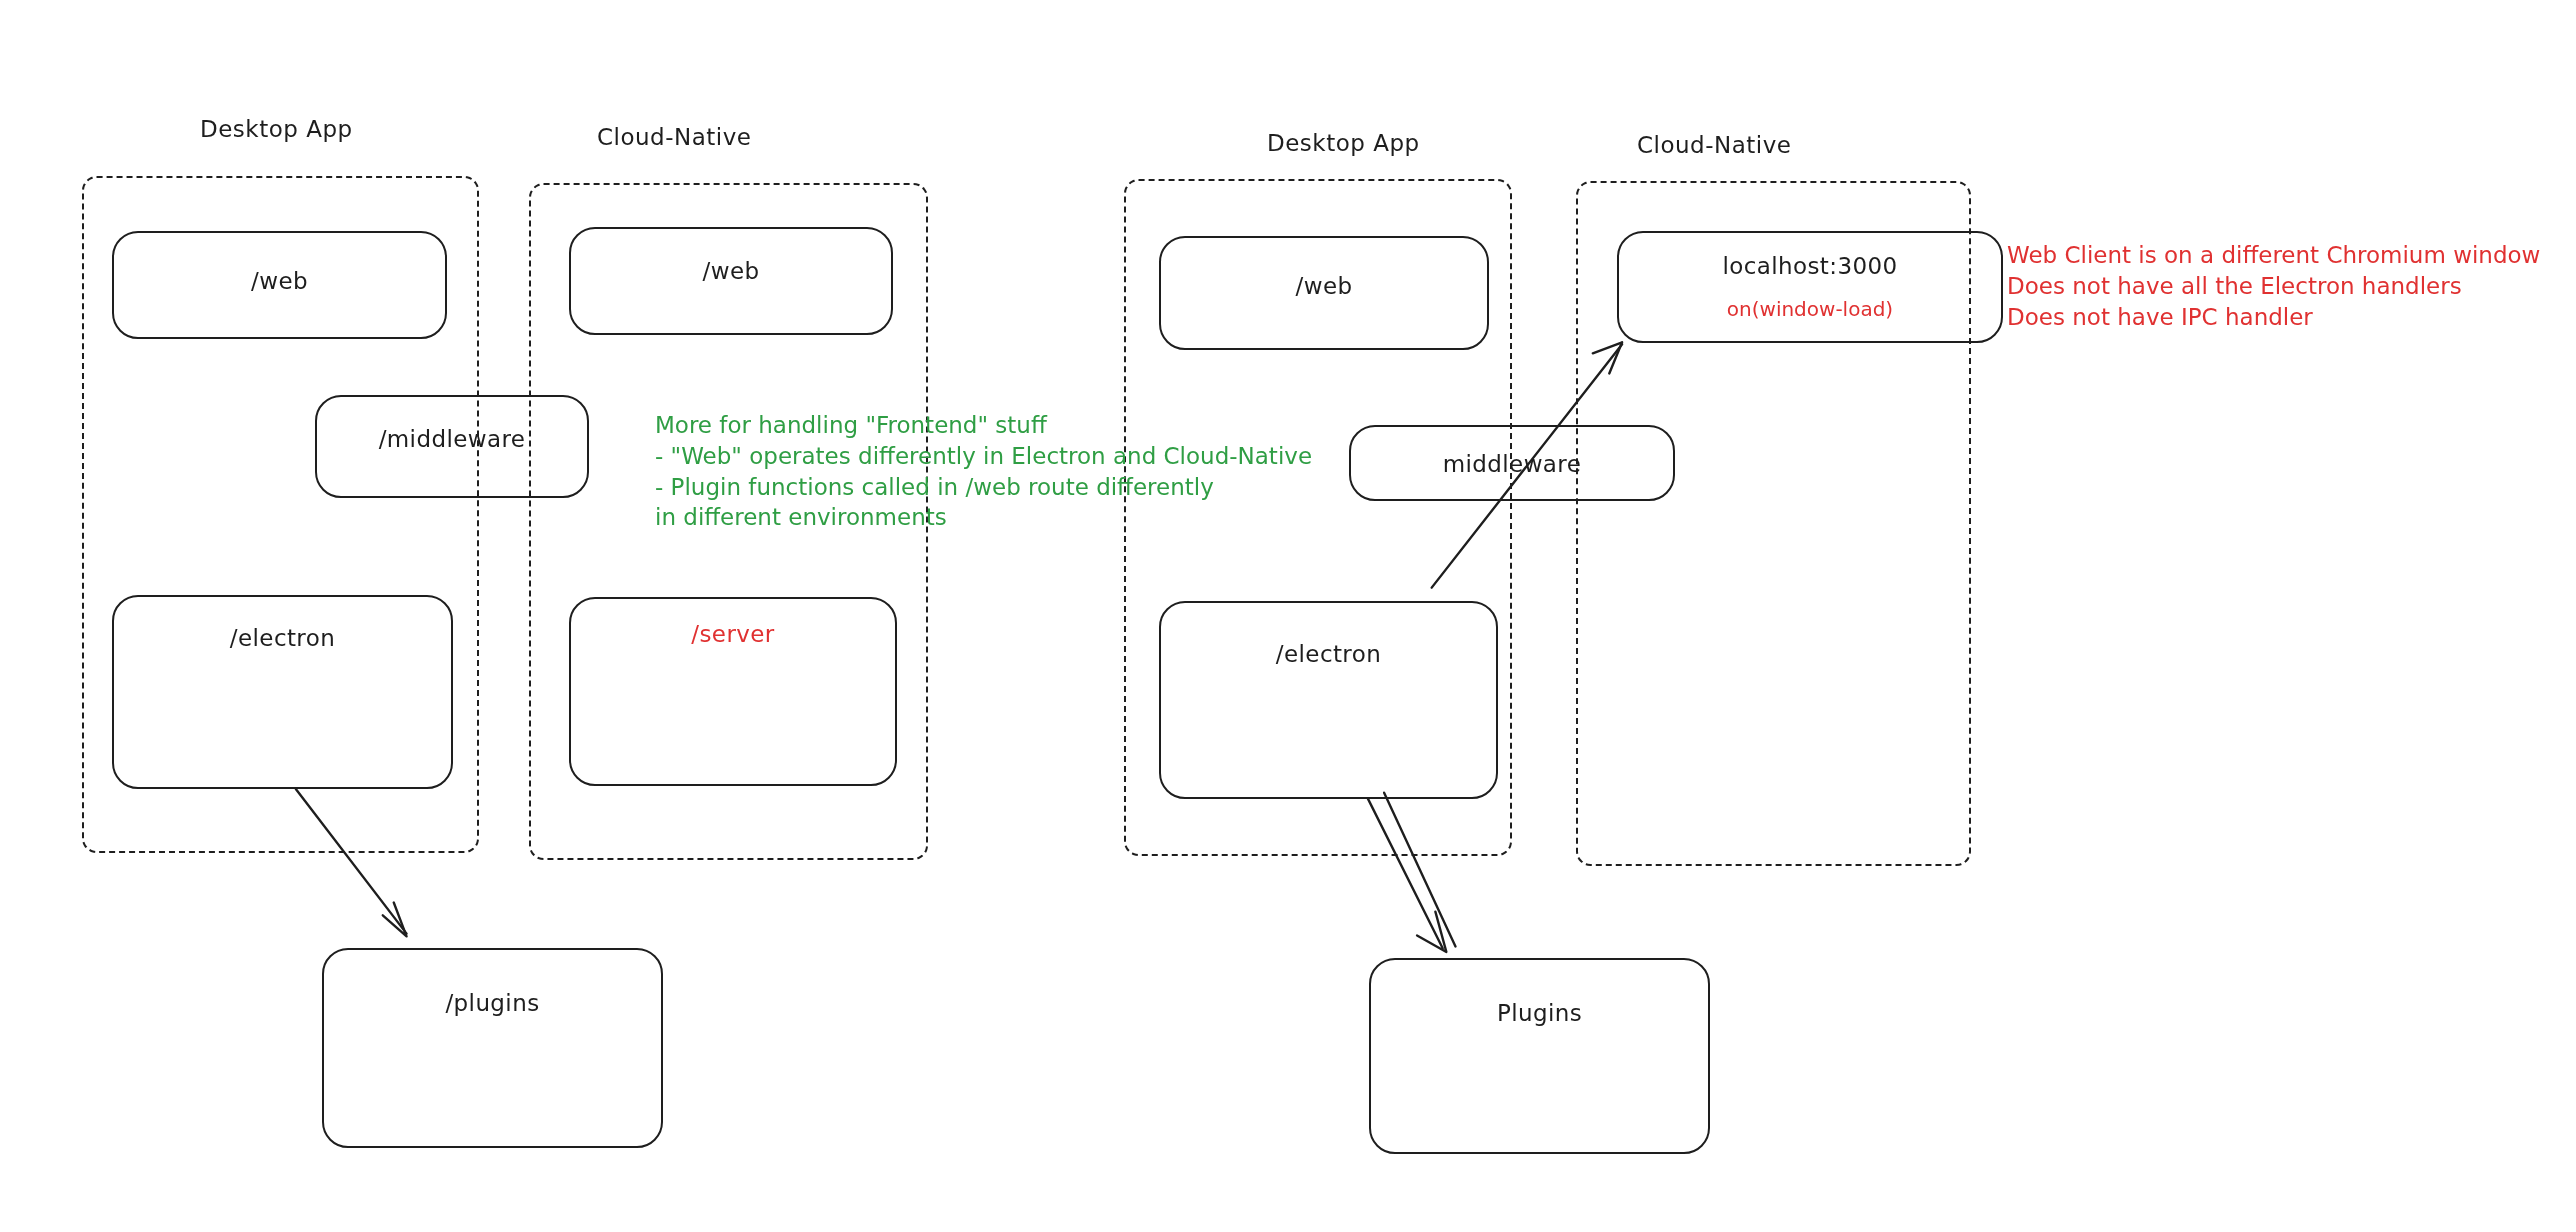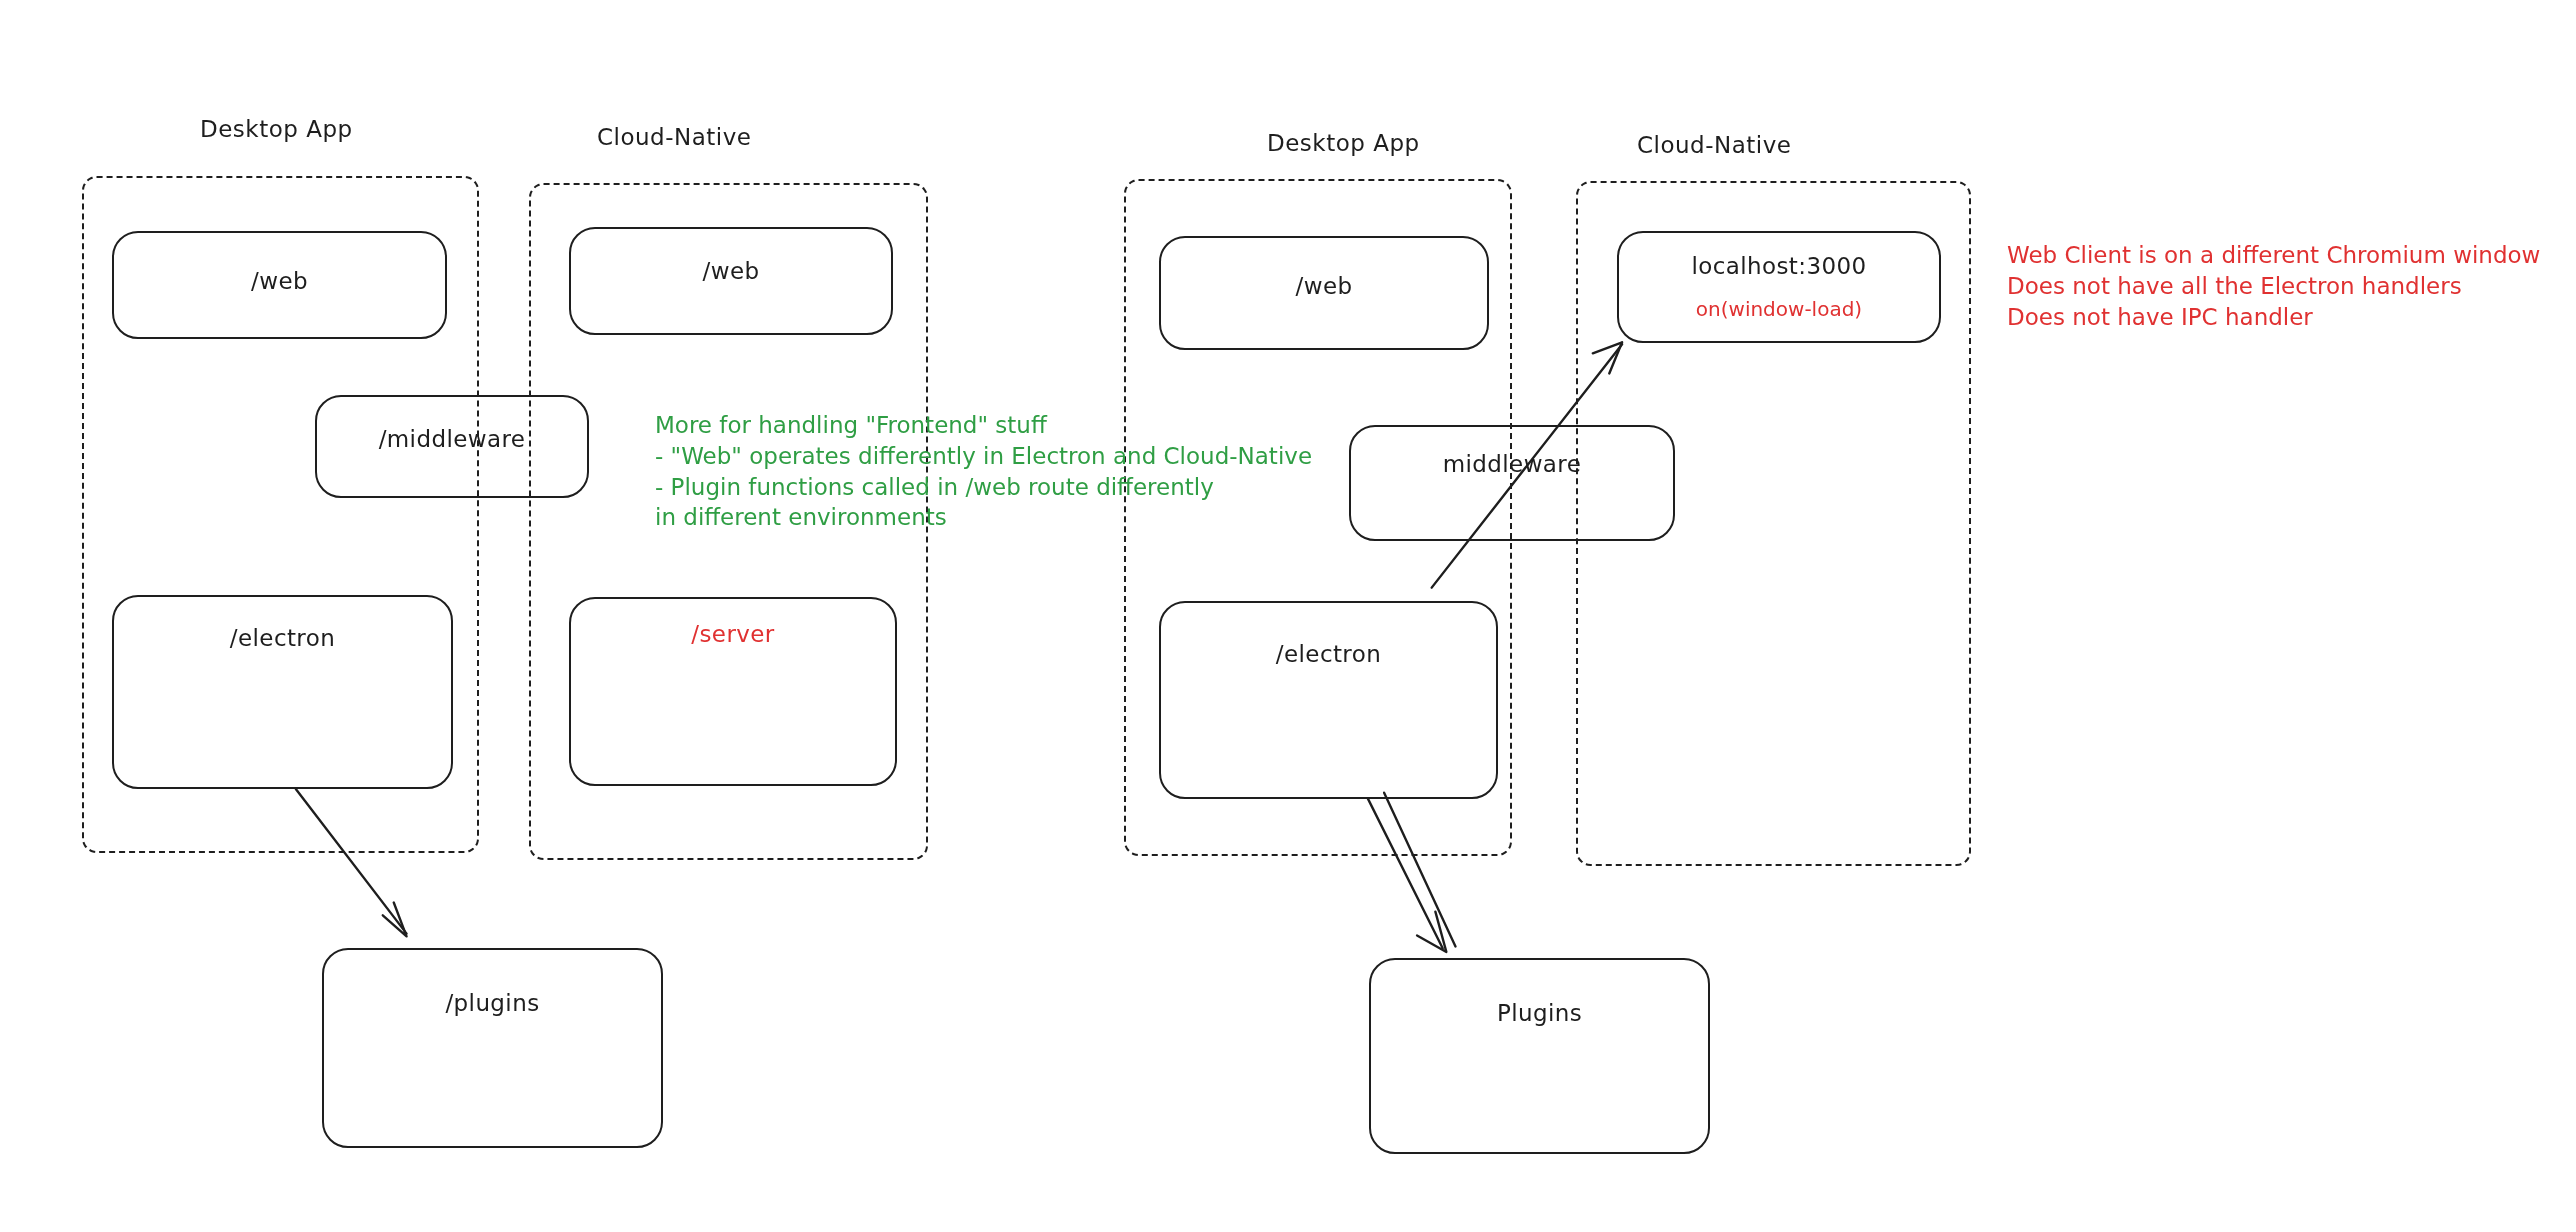--- a/index.html
+++ b/index.html
@@ -122,26 +122,26 @@
   <div class="group-label" style="left:1637px; top:132px;">Cloud-Native</div>
 
   <div class="dashed-group" style="left:1124px; top:179px; width:388px; height:677px;"></div>
 
   <div class="dashed-group" style="left:1576px; top:181px; width:395px; height:685px;"></div>
 
   <div class="node" style="left:1159px; top:236px; width:330px; height:114px;">
     <div class="node-label" style="top:35px;">/web</div>
   </div>
 
-  <div class="node" style="left:1617px; top:231px; width:324px; height:112px;">
+  <div class="node" style="left:1617px; top:231px; width:386px; height:112px;">
     <div class="node-label" style="top:20px;">localhost:3000</div>
     <div class="node-sublabel" style="top:64px;">on(window-load)</div>
   </div>
 
-  <div class="node" style="left:1349px; top:425px; width:326px; height:116px;">
+  <div class="node" style="left:1349px; top:425px; width:326px; height:76px;">
     <div class="node-label" style="top:24px;">middleware</div>
   </div>
 
   <div class="node" style="left:1159px; top:601px; width:339px; height:198px;">
     <div class="node-label" style="top:38px;">/electron</div>
   </div>
 
   <div class="node" style="left:1369px; top:958px; width:341px; height:196px;">
     <div class="node-label" style="top:40px;">Plugins</div>
   </div>

